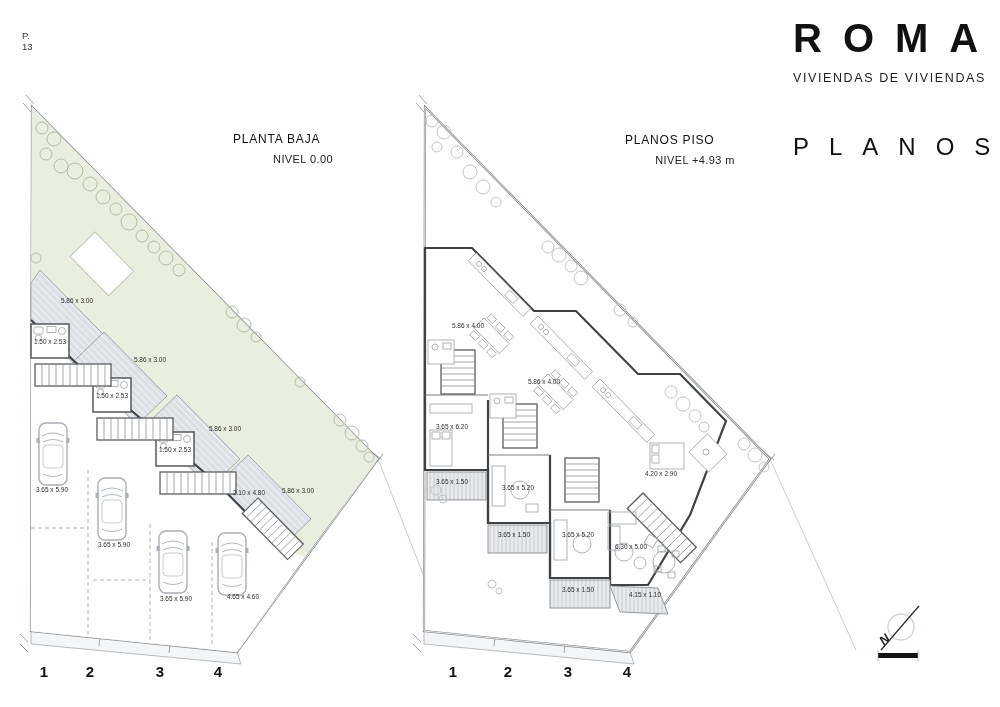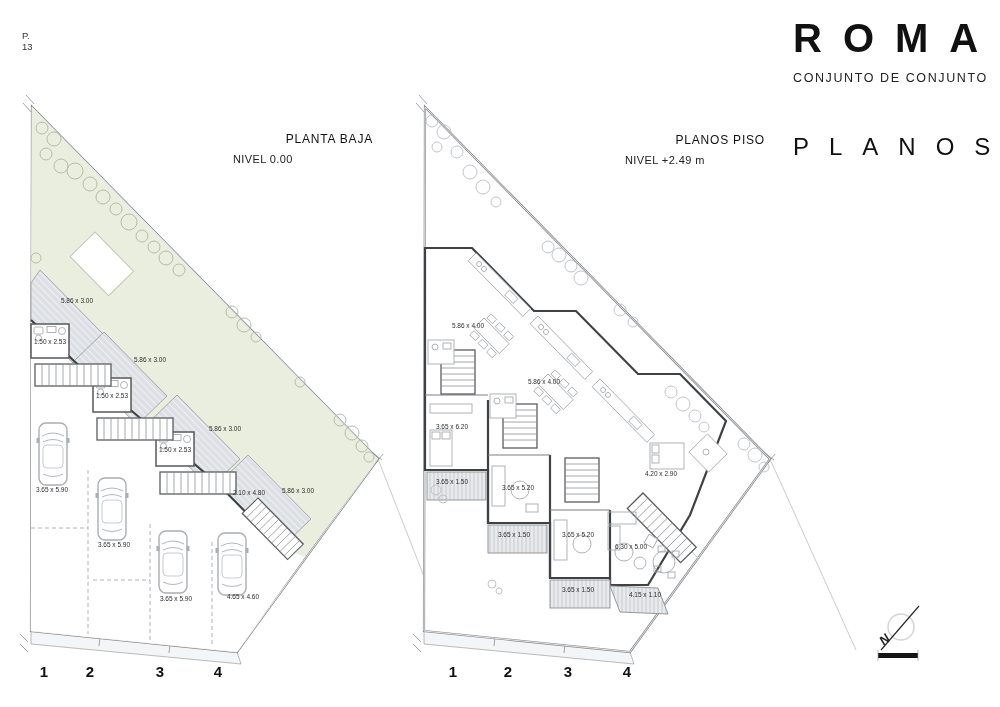--- a/index.html
+++ b/index.html
@@ -3,22 +3,22 @@
 <meta charset="utf-8">
 <style>
   html,body{margin:0;padding:0;background:#ffffff;}
   #sheet{position:relative;width:1000px;height:707px;background:#ffffff;overflow:hidden;
          font-family:"Liberation Sans", sans-serif;color:#1c1c1c;}
   .abs{position:absolute;}
   #sheet-num{left:22px;top:30px;font-size:9.5px;line-height:11px;color:#333;}
   #brand-title{left:793px;top:16px;font-size:40px;font-weight:bold;letter-spacing:21px;white-space:nowrap;color:#111;}
   #brand-sub{left:793px;top:71px;font-size:12.5px;letter-spacing:1.6px;white-space:nowrap;color:#222;}
   #brand-section{left:793px;top:133px;font-size:24px;letter-spacing:20px;white-space:nowrap;color:#111;}
-  .plan-title{font-size:12px;letter-spacing:0.8px;text-align:right;width:140px;white-space:nowrap;color:#111;}
-  .plan-level{font-size:11px;letter-spacing:0.4px;width:140px;white-space:nowrap;color:#222;}
+  .plan-title{font-size:12px;letter-spacing:0.8px;text-align:left;width:140px;white-space:nowrap;color:#111;}
+  .plan-level{font-size:11px;letter-spacing:0.4px;text-align:center;width:140px;white-space:nowrap;color:#222;}
   svg{position:absolute;left:0;top:0;}
   .plot{fill:#ffffff;stroke:#85898d;stroke-width:2.2;}
   .plot-inner{fill:none;stroke:#fdfdfd;stroke-width:0.8;}
   .garden{fill:#eaeede;stroke:none;}
   .coverwhite{fill:#ffffff;stroke:none;}
   .band{fill:url(#deck);stroke:#9aa0a5;stroke-width:0.9;}
   .balc{fill:url(#bal);stroke:#8a8f94;stroke-width:0.9;}
   .wall{stroke:#3f4245;stroke-width:2.2;fill:none;}
   .wall-f{fill:#ffffff;stroke:#3f4245;stroke-width:2.2;}
   .mid{stroke:#7a7f84;stroke-width:1.2;fill:none;}
@@ -39,27 +39,27 @@
 <body>
 
 <div id="sheet">
 
   <div class="abs" id="sheet-num">
     <div>P.</div>
     <div>13</div>
   </div>
 
   <div class="abs" id="brand-title">ROMA</div>
-  <div class="abs" id="brand-sub">CONJUNTO DE CONJUNTO</div>
+  <div class="abs" id="brand-sub">VIVIENDAS DE VIVIENDAS</div>
   <div class="abs" id="brand-section">PLANOS</div>
 
   <div class="abs plan-title" style="left:233px;top:132px;">PLANTA BAJA</div>
   <div class="abs plan-level" style="left:233px;top:153px;">NIVEL 0.00</div>
   <div class="abs plan-title" style="left:625px;top:133px;">PLANOS PISO</div>
-  <div class="abs plan-level" style="left:625px;top:154px;">NIVEL +2.49 m</div>
+  <div class="abs plan-level" style="left:625px;top:154px;">NIVEL +4.93 m</div>
 
   <svg width="1000" height="707" viewBox="0 0 1000 707">
     <defs>
       <pattern id="deck" width="5" height="5" patternUnits="userSpaceOnUse" patternTransform="rotate(45.5)">
         <rect width="5" height="5" fill="#dcdfe3"></rect>
         <line x1="0" y1="2.5" x2="5" y2="2.5" stroke="#eef0f2" stroke-width="1.3"></line>
       </pattern>
       <pattern id="bal" width="4" height="4" patternUnits="userSpaceOnUse">
         <rect width="4" height="4" fill="#e9eaec"></rect>
         <line x1="2" y1="0" x2="2" y2="4" stroke="#bcc1c6" stroke-width="0.8"></line>

